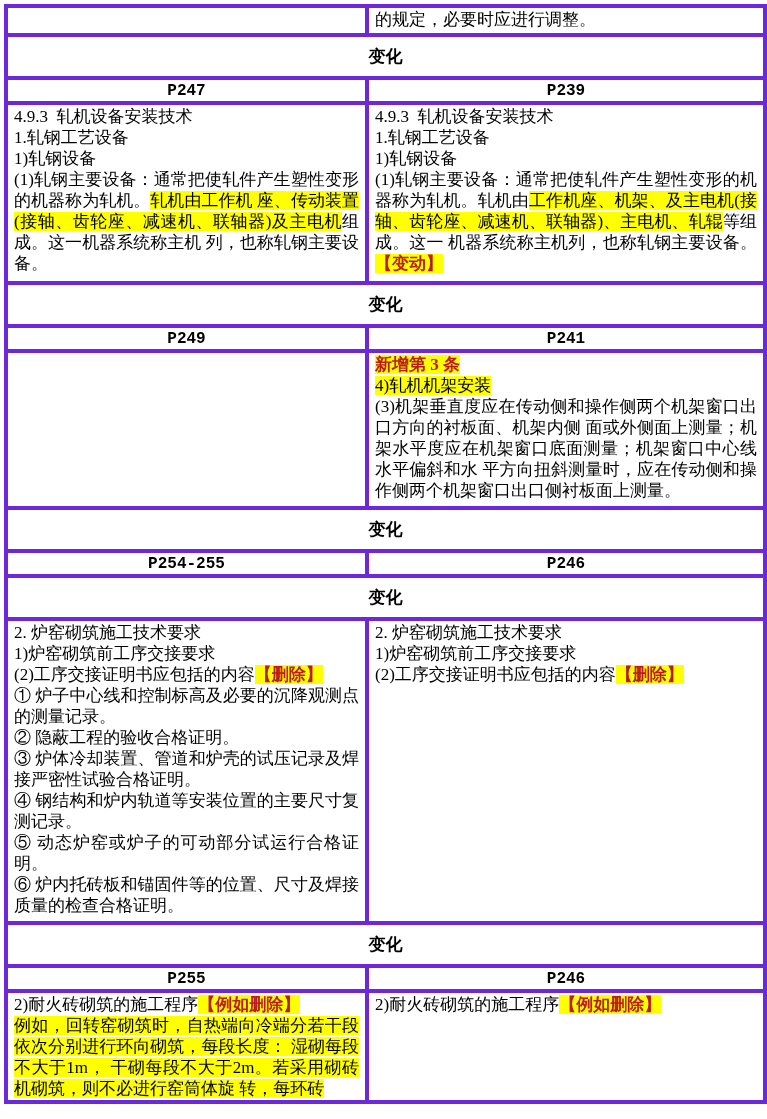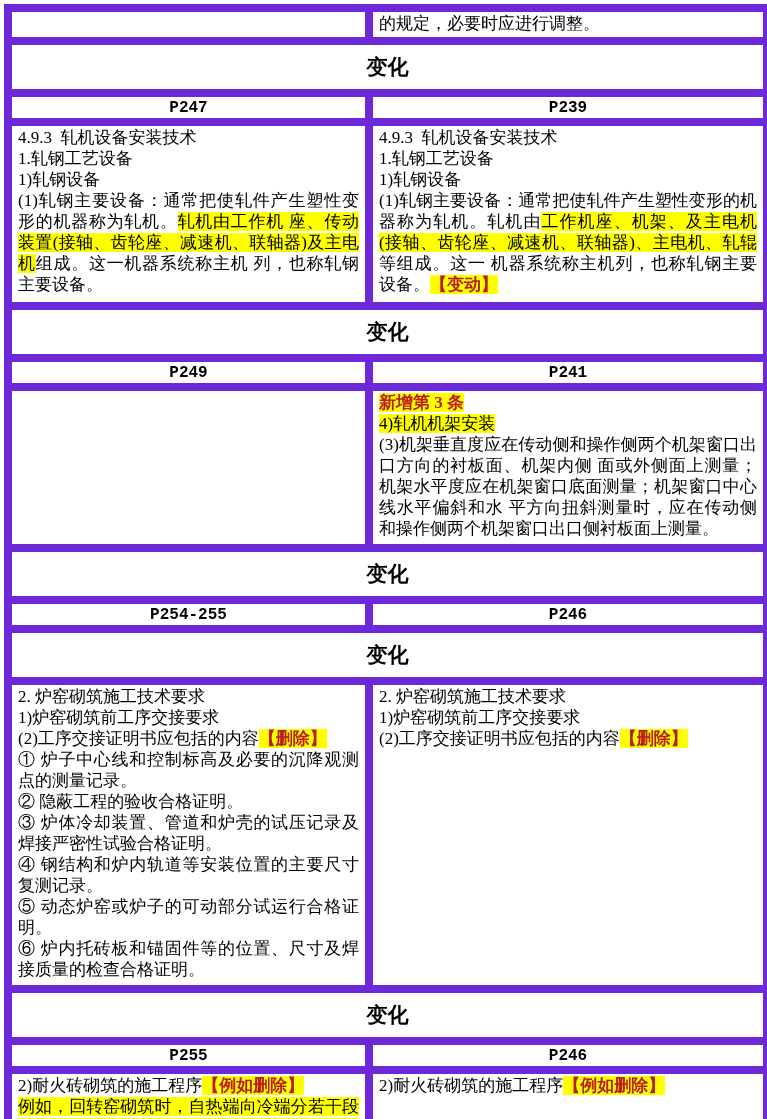--- a/index.html
+++ b/index.html
@@ -16,41 +16,41 @@
 
   table.cmp {
     border-collapse: collapse;
     table-layout: fixed;
     width: 759px;
     border: 2px solid #000;
   }
   col.c-left  { width: 361px; }
   col.c-right { width: 398px; }
 
-  td { border: 8px solid #6d28d9; padding: 0; }
+  td { border: 4px solid #6d28d9; padding: 0; }
 
   
   td.cell {
     vertical-align: top;
     padding: 1px 6px 0 6px;
     font-size: 17px;
     line-height: 21px;
   }
   .para {
     white-space: pre-wrap;
     word-break: break-all;
     text-align: justify;
   }
 
   
   tr.row-change td {
     text-align: center;
     font-weight: bold;
     font-family: "Liberation Sans", "DejaVu Sans", sans-serif;
-    font-size: 21px;
+    font-size: 17px;
     height: 23px;
     padding: 8px;
   }
   
   tr.row-pages td {
     text-align: center;
     font-weight: bold;
     font-family: "Liberation Mono", "DejaVu Sans Mono", monospace;
     font-size: 16px;
     height: 21px;

